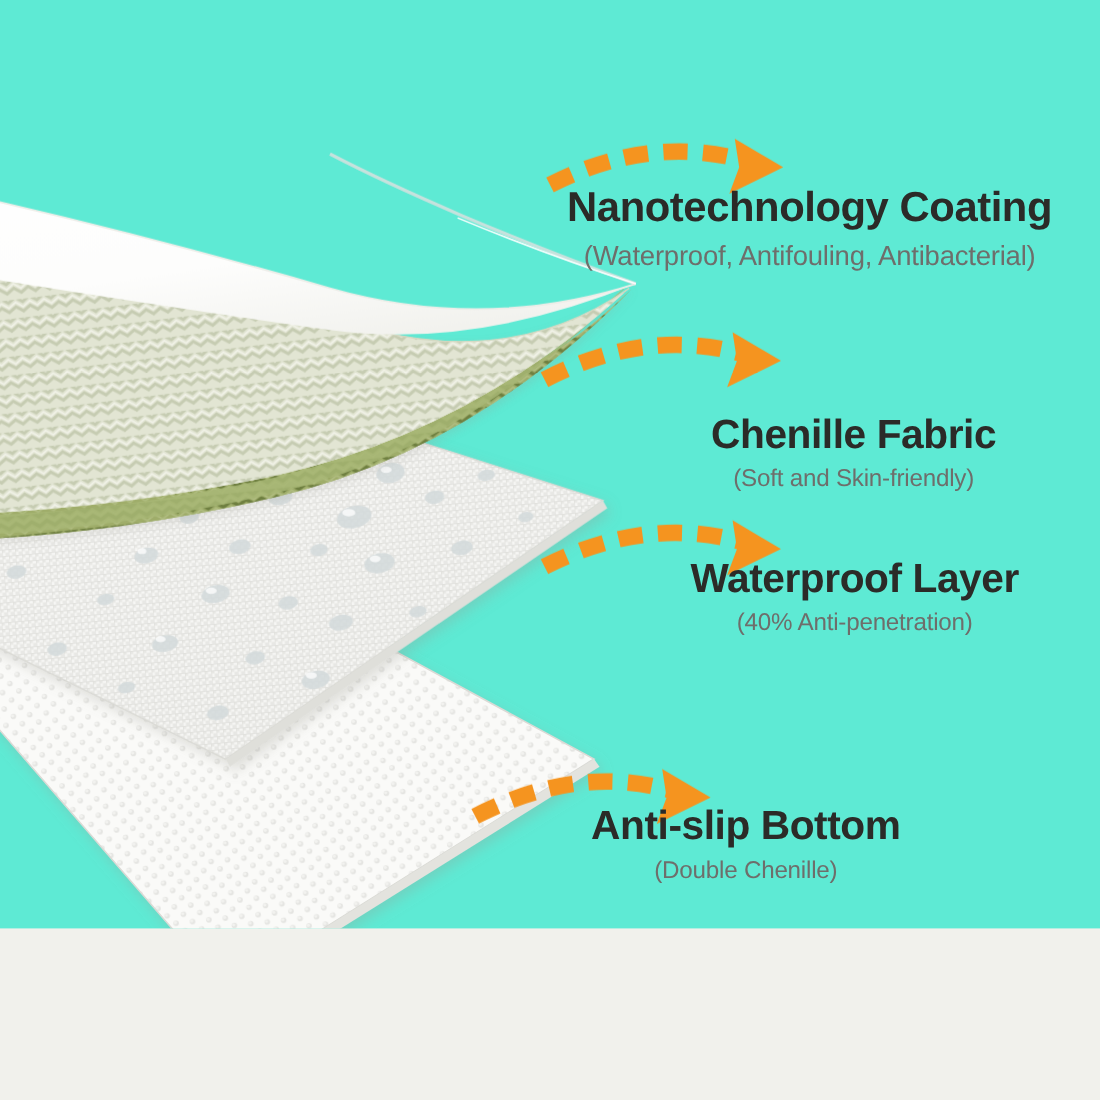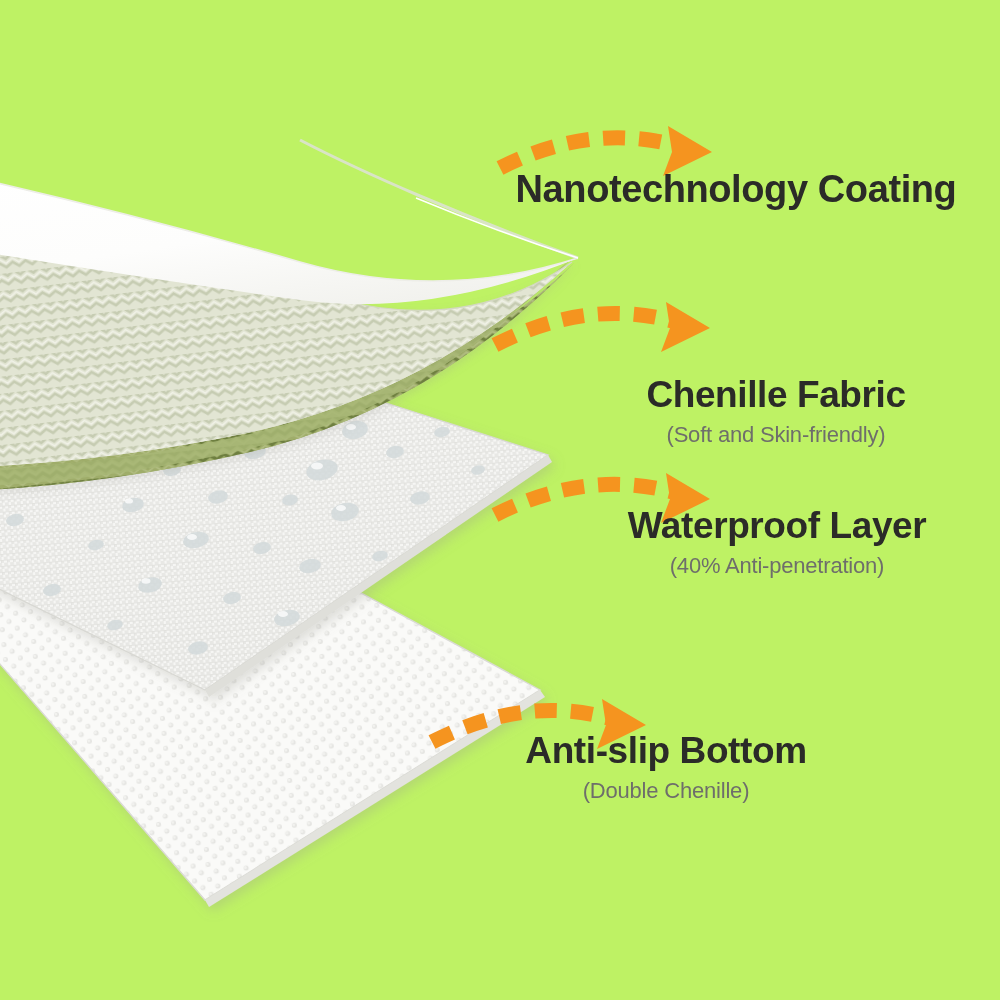--- a/index.html
+++ b/index.html
@@ -13,22 +13,22 @@
 
   body {
     background: #F1F1EC;
     font-family: "Liberation Sans", sans-serif;
     position: relative;
   }
 
   #stage {
     position: relative;
     width: 1000px;
-    height: 1000px;
-    background: #bef264;
+    height: 844px;
+    background: #5eead4;
     overflow: hidden;
   }
 
   
   #artwork {
     position: absolute;
     left: 0;
     top: 0;
     width: 1000px;
     height: 1000px;
@@ -54,21 +54,21 @@
     color: #6E6E6B;
     letter-spacing: -0.2px;
     line-height: 1.2;
     margin-top: 7px;
     white-space: nowrap;
   }
 
   #label-0 { left: 480px; top: 168px; width: 512px; }
   #label-1 { left: 560px; top: 330px; width: 432px; }
   #label-2 { left: 552px; top: 505px; width: 450px; }
-  #label-3 { left: 450px; top: 730px; width: 432px; }
+  #label-3 { left: 462px; top: 730px; width: 432px; }
 
   #label-0 .label-title { font-size: 38px; }
   #label-0 .label-sub   { font-size: 25px; }
   #label-1 .label-title { font-size: 37px; margin-top: 44px; }
   #label-2 .label-title { font-size: 37px; }
   #label-3 .label-title { font-size: 37px; }
 </style>
 </head>
 <body>
 
@@ -249,20 +249,21 @@
     </g>
 
     <g>
       <path d="M 432 742 Q 525 694 612 719" fill="none" stroke="#F5941F" stroke-width="15" stroke-linecap="butt" stroke-dasharray="22 14"></path>
       <path d="M 602 699 L 646 725 L 597 749 L 606 725 Z" fill="#F5941F"></path>
     </g>
   </svg>
 
   <div class="label-block" id="label-0">
     <div class="label-title">Nanotechnology Coating</div>
+    <div class="label-sub">(Waterproof, Antifouling, Antibacterial)</div>
   </div>
 
   <div class="label-block" id="label-1">
     <div class="label-title">Chenille Fabric</div>
     <div class="label-sub">(Soft and Skin-friendly)</div>
   </div>
 
   <div class="label-block" id="label-2">
     <div class="label-title">Waterproof Layer</div>
     <div class="label-sub">(40% Anti-penetration)</div>

